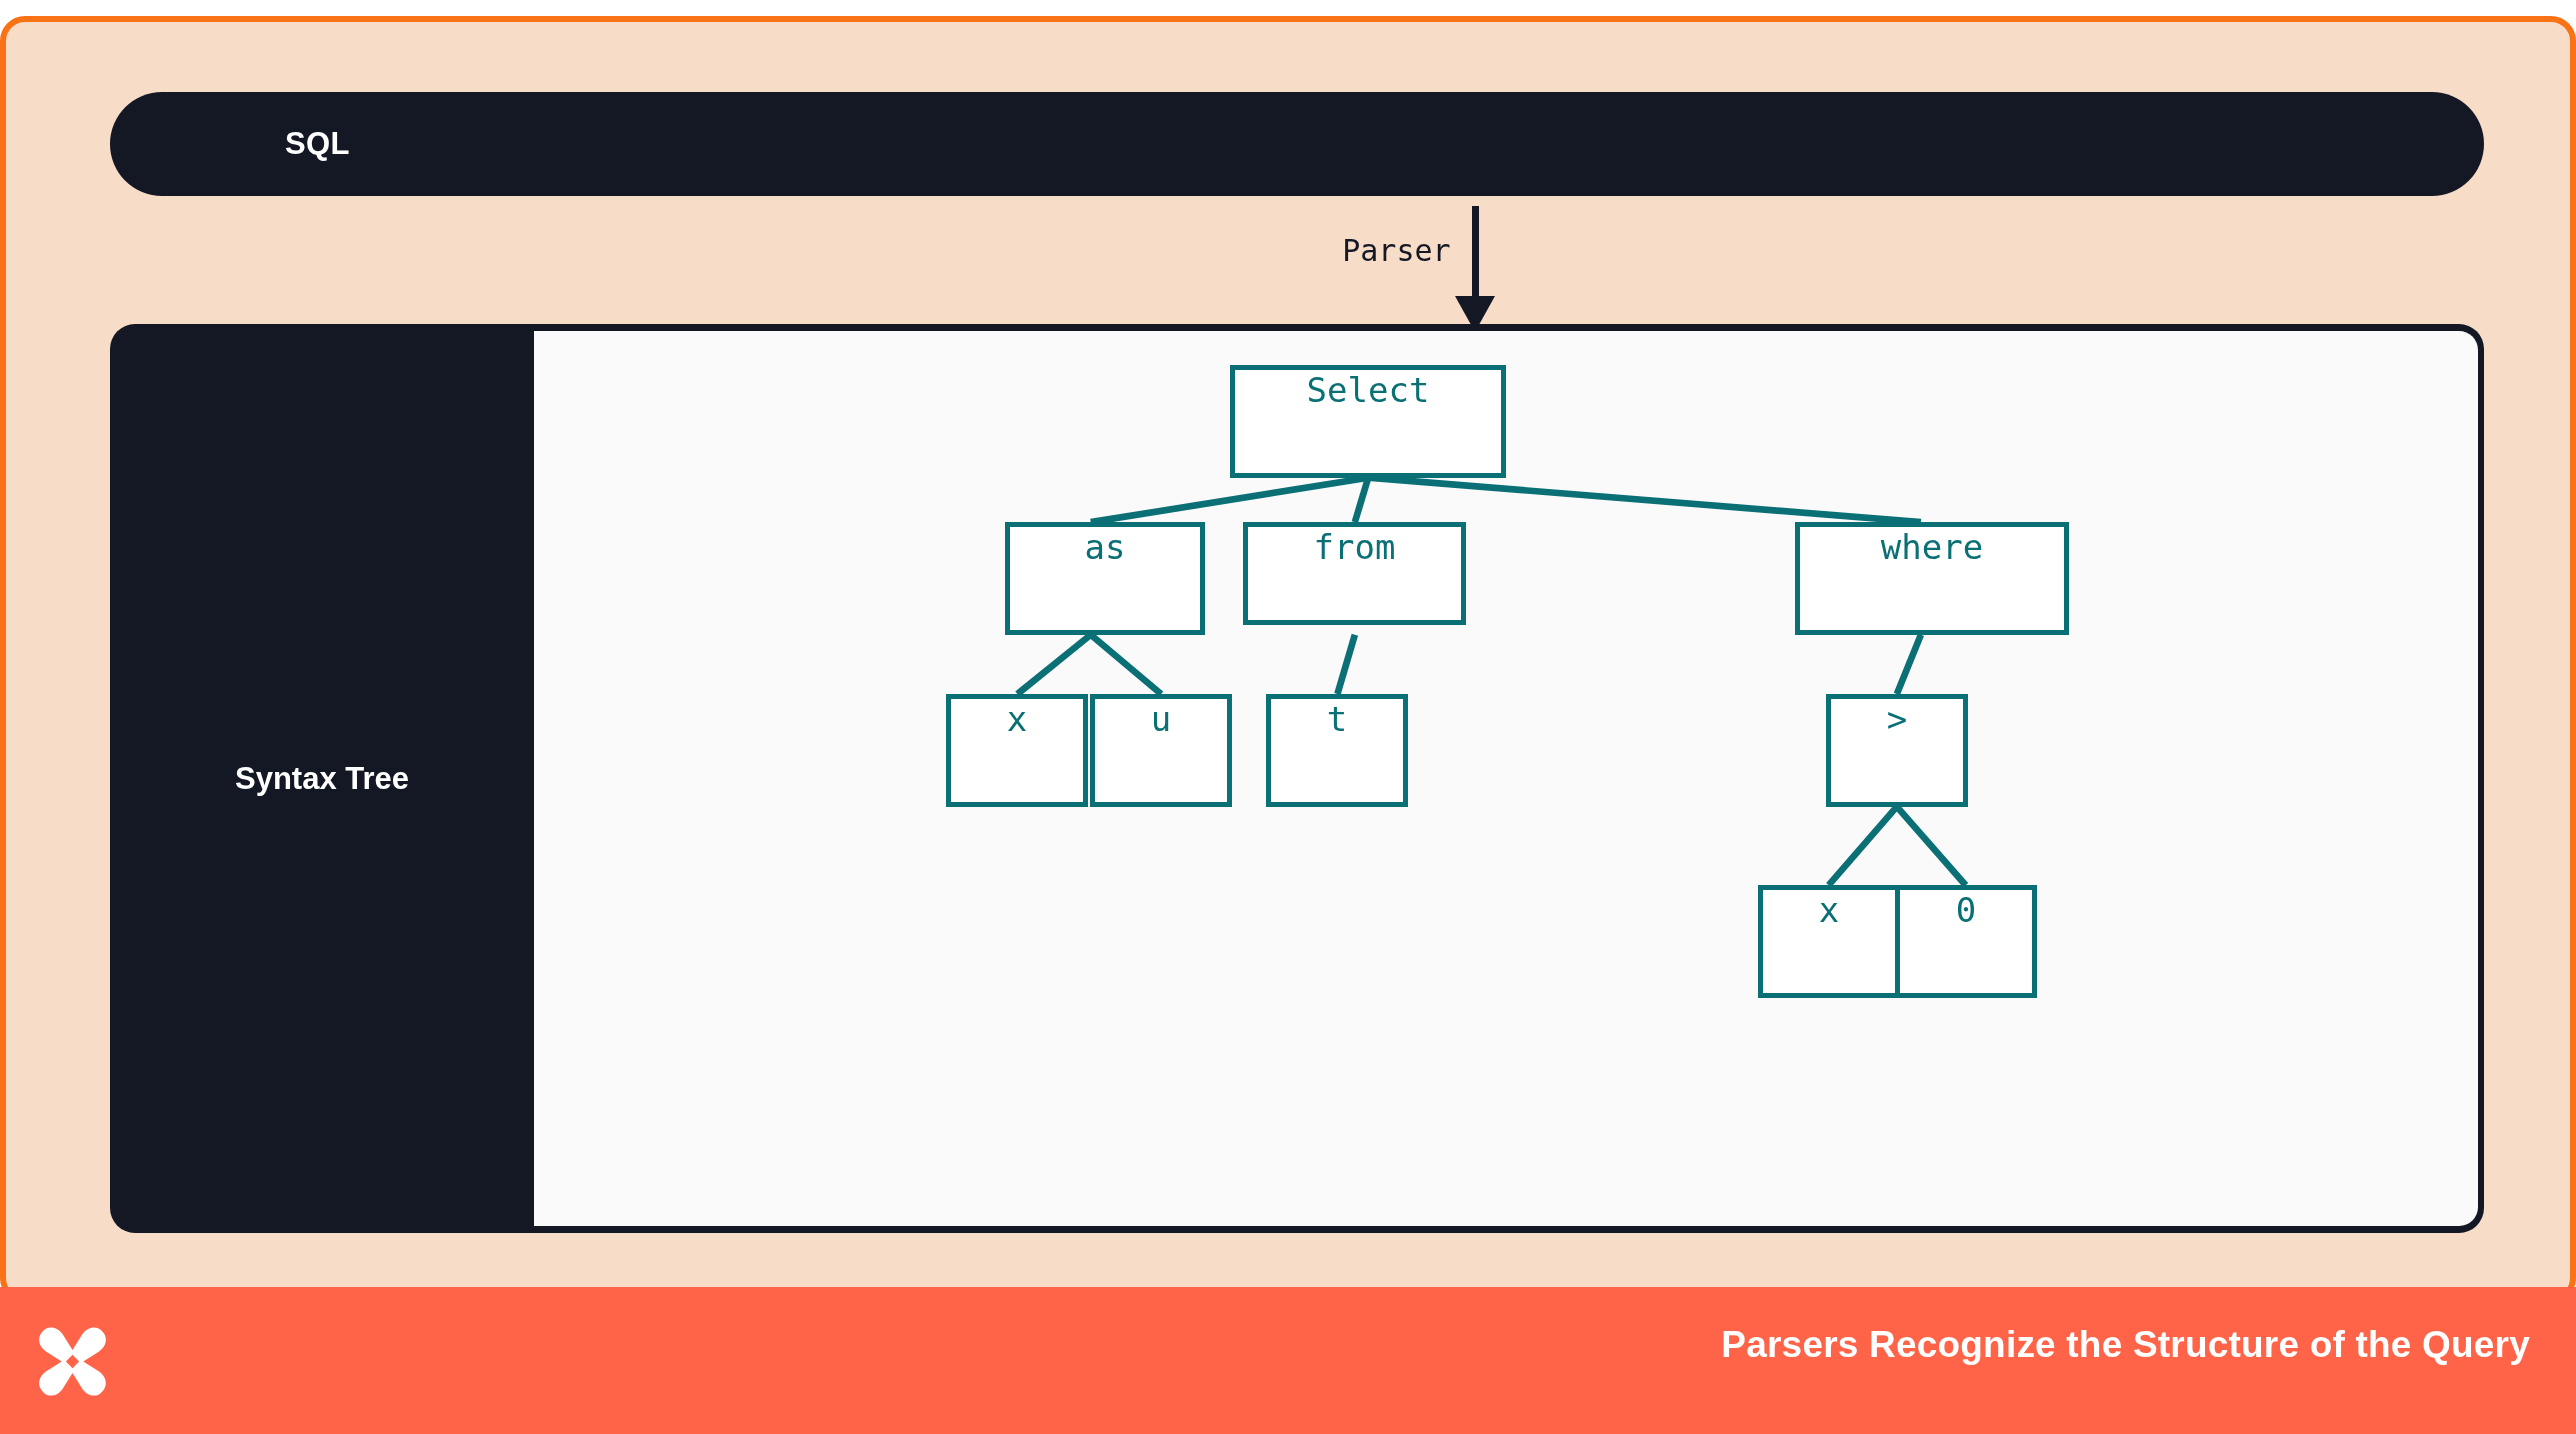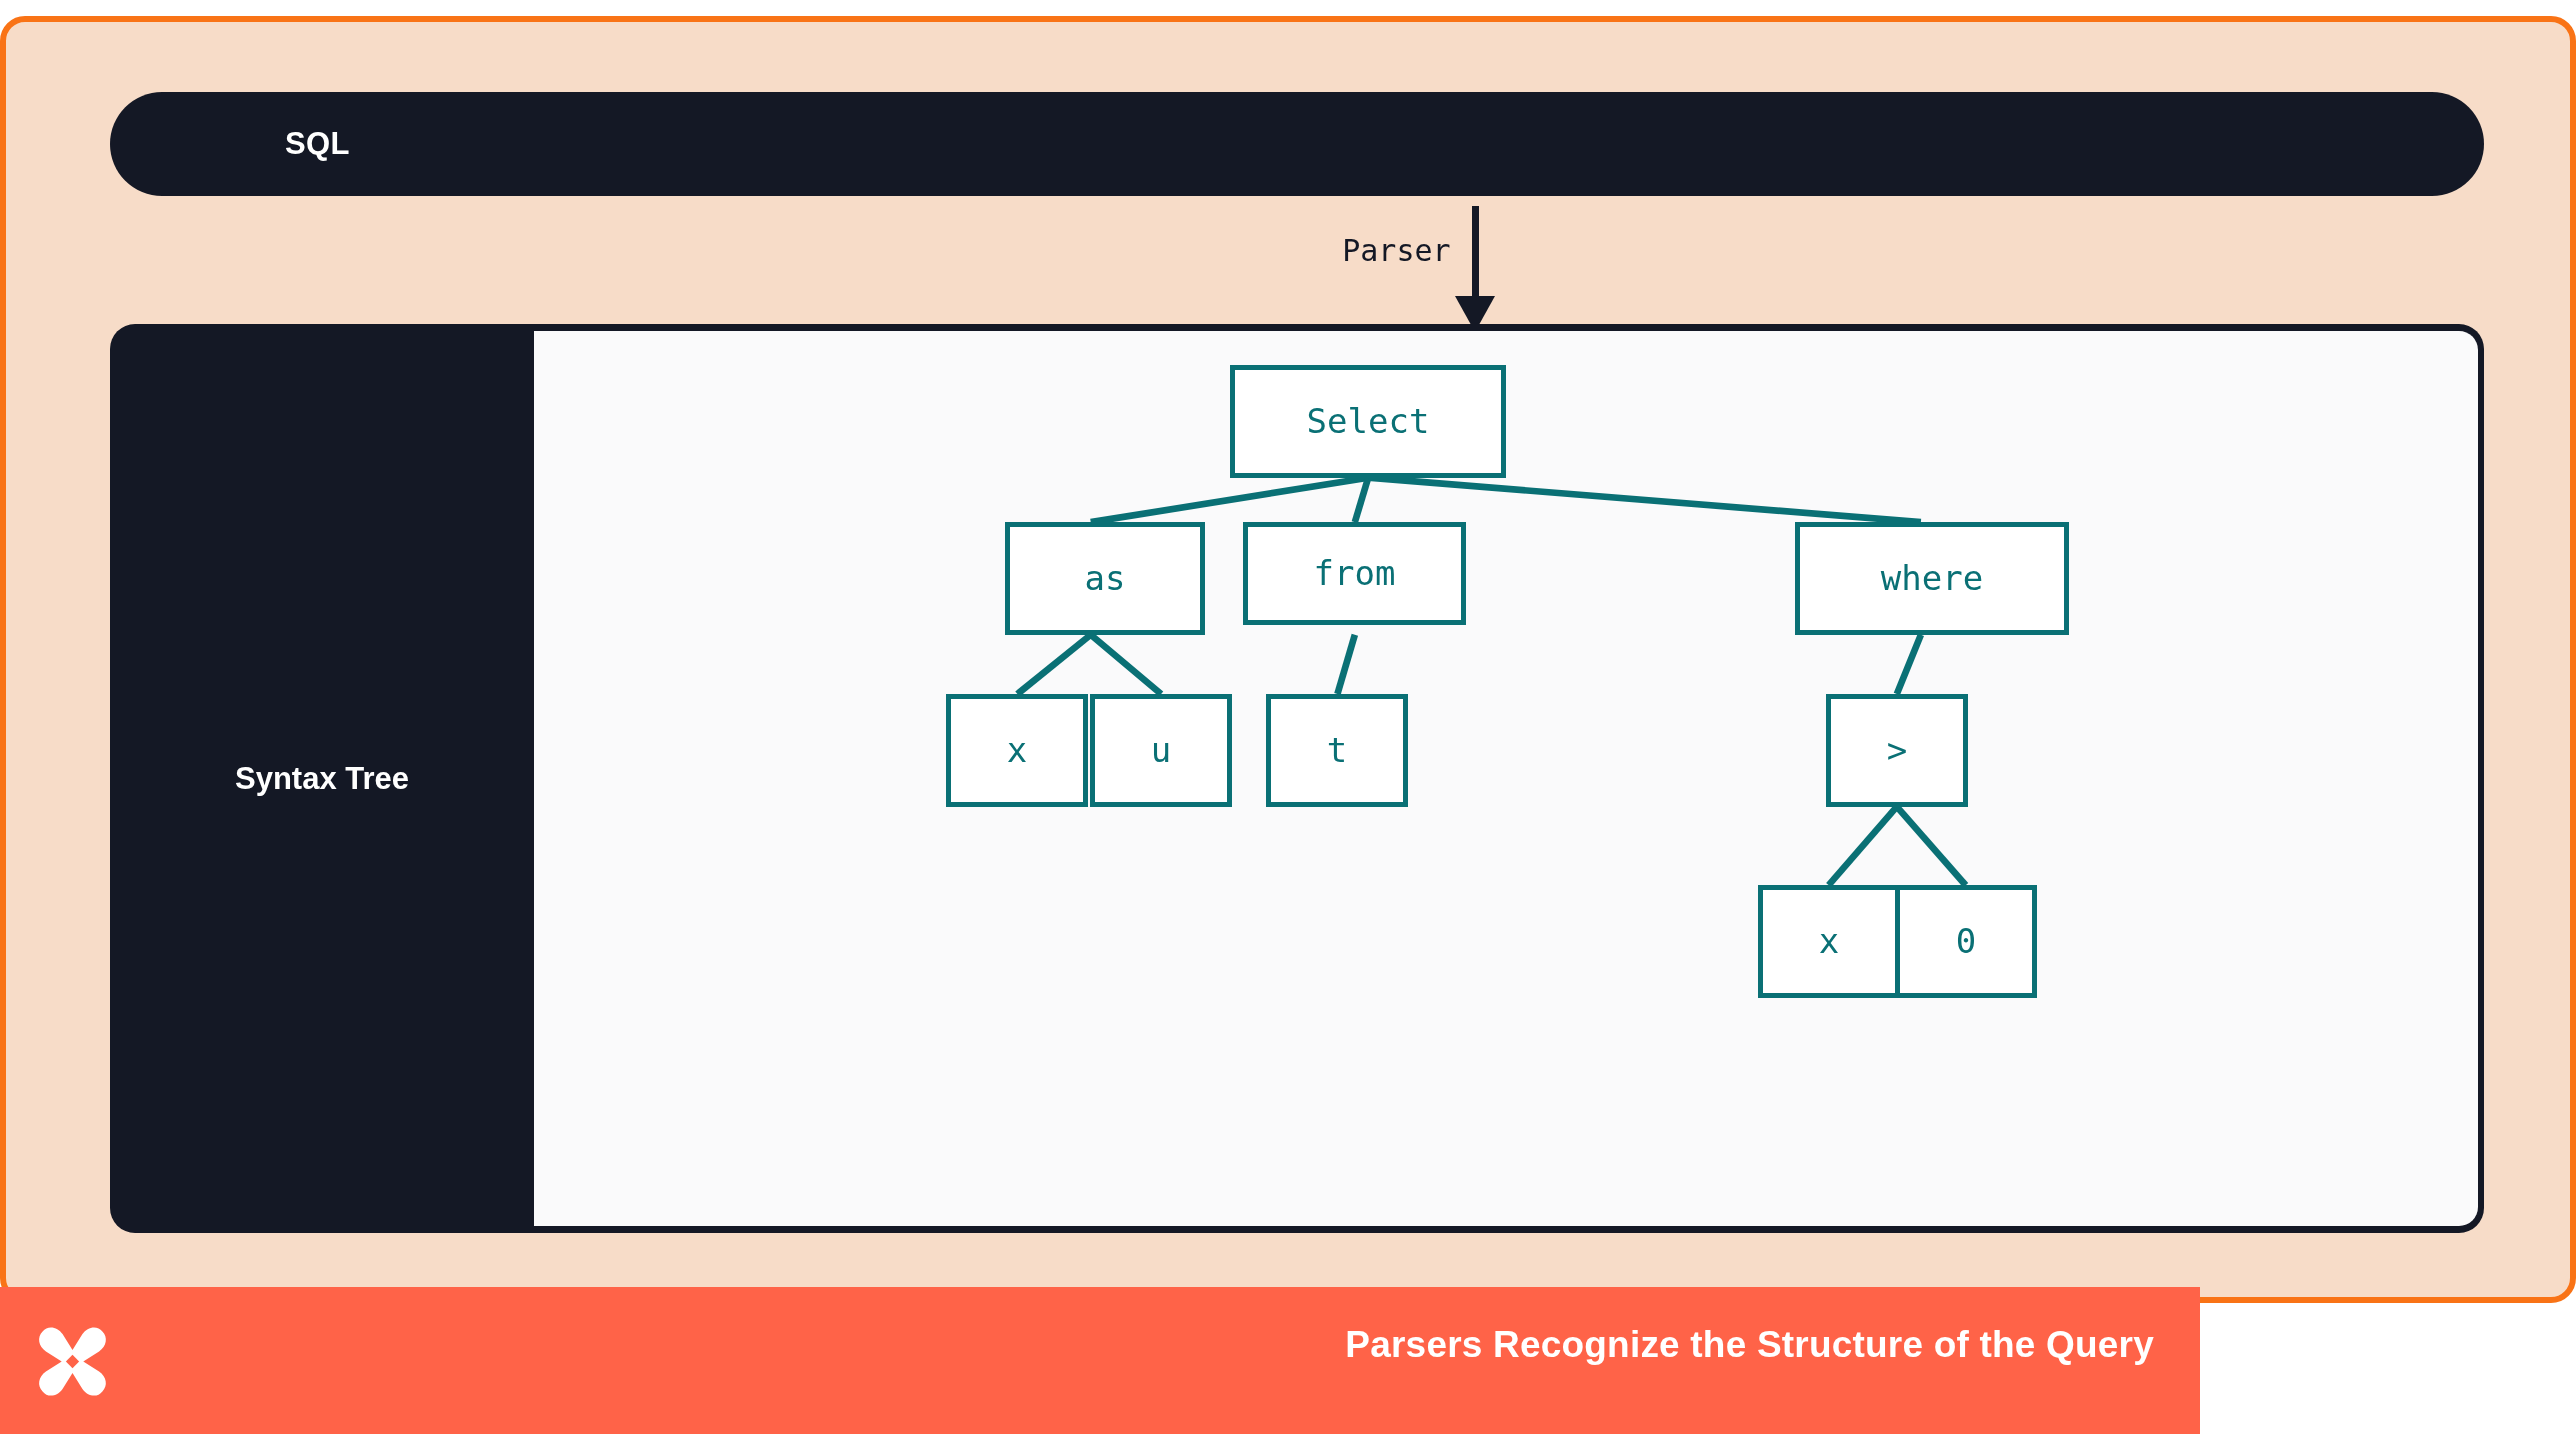--- a/index.html
+++ b/index.html
@@ -156,34 +156,33 @@
     left: 0; top: 0;
     width: 1944px;
     height: 895px;
   }
   .node {
     position: absolute;
     box-sizing: border-box;
     border: 5.2px solid #0A7075;
     background: #FFFFFF;
     display: flex;
-    align-items: center;
     justify-content: center;
     color: #0A7075;
     font-family: "DejaVu Sans Mono", "Liberation Mono", monospace;
     font-size: 34px;
     z-index: 2;
   }
 
   
   .footer {
     position: absolute;
     left: 0;
     top: 1287px;
-    width: 2200px;
+    width: 2576px;
     height: 148px;
     background: #FF6348;
     display: flex;
     align-items: center;
   }
   .logo {
     position: absolute;
     left: 31px;
     top: 33px;
     width: 83px;

